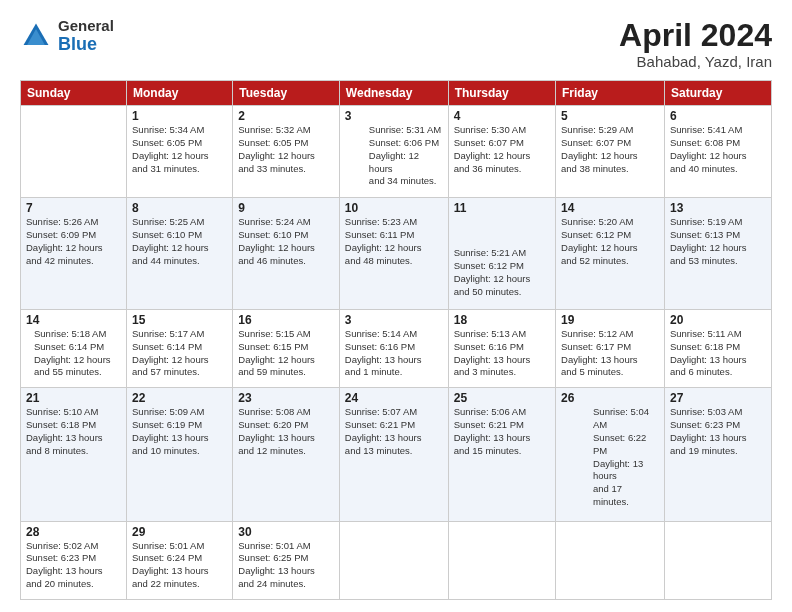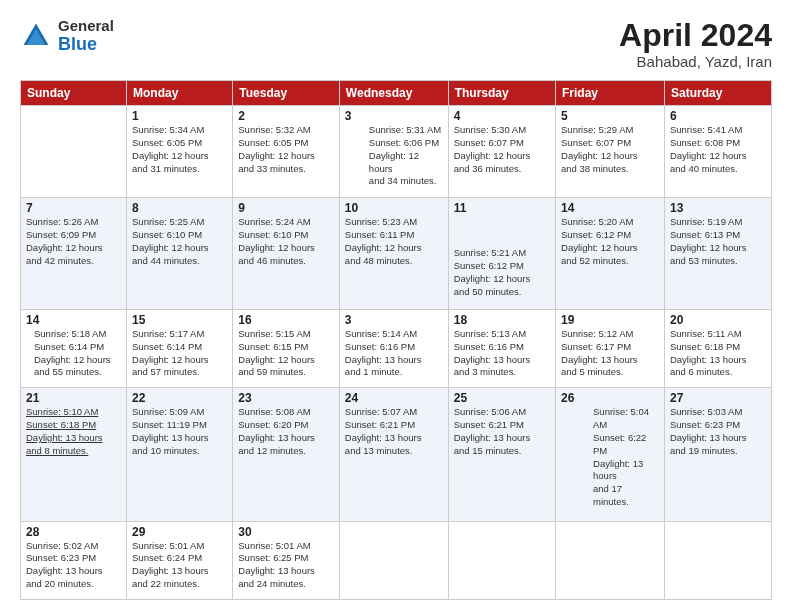--- a/index.html
+++ b/index.html
@@ -280,29 +280,29 @@
             <span class="day-num">20</span>
             <div class="day-info" style="white-space: pre-line;">Sunrise: 5:11 AM
 Sunset: 6:18 PM
 Daylight: 13 hours
 and 6 minutes.</div>
           </td>
         </tr>
         <tr>
           <td>
             <span class="day-num">21</span>
-            <div class="day-info" style="white-space: pre-line; text-decoration: underline;">Sunrise: 5:10 AM
+            <div class="day-info" style="white-space: pre-line;">Sunrise: 5:10 AM
 Sunset: 6:18 PM
 Daylight: 13 hours
 and 8 minutes.</div>
           </td>
           <td>
             <span class="day-num">22</span>
             <div class="day-info" style="white-space: pre-line;">Sunrise: 5:09 AM
-Sunset: 11:19 PM
+Sunset: 6:19 PM
 Daylight: 13 hours
 and 10 minutes.</div>
           </td>
           <td>
             <span class="day-num">23</span>
             <div class="day-info" style="white-space: pre-line;">Sunrise: 5:08 AM
 Sunset: 6:20 PM
 Daylight: 13 hours
 and 12 minutes.</div>
           </td>

